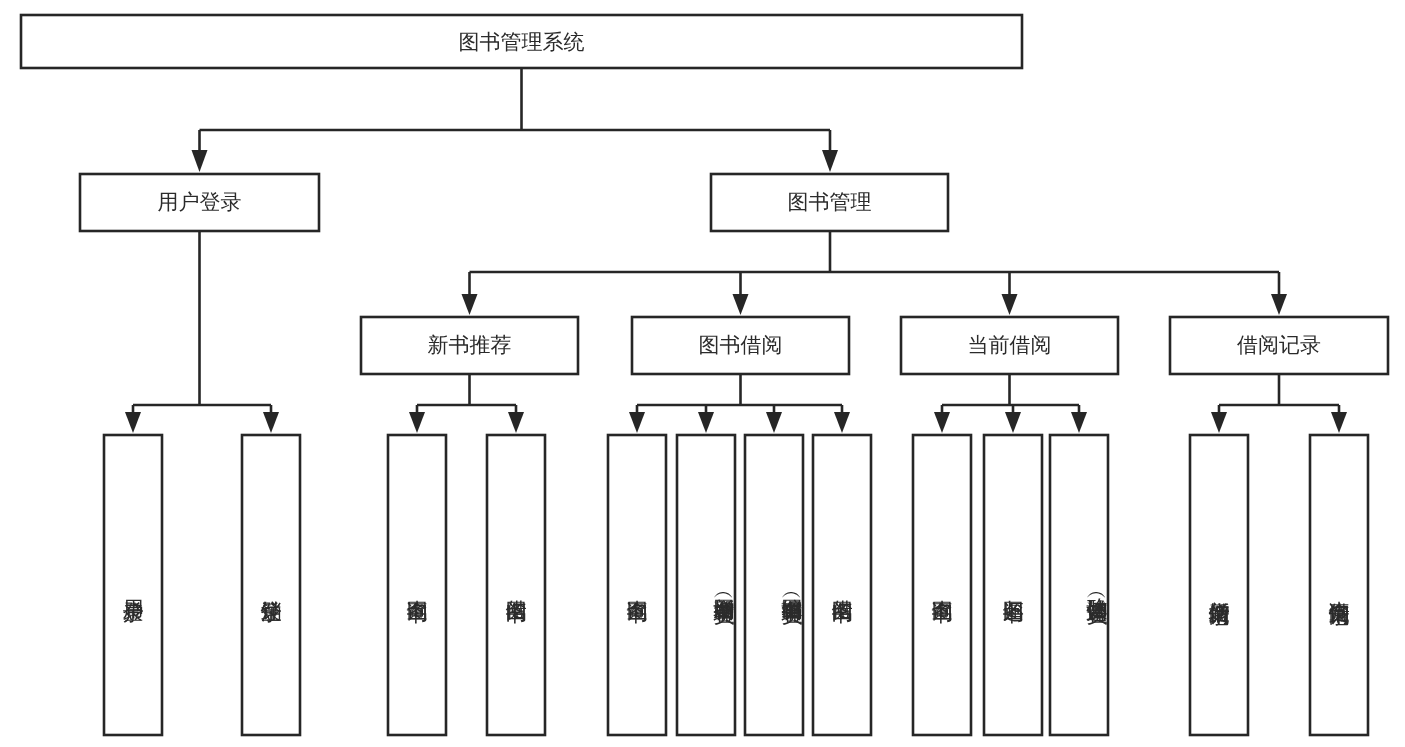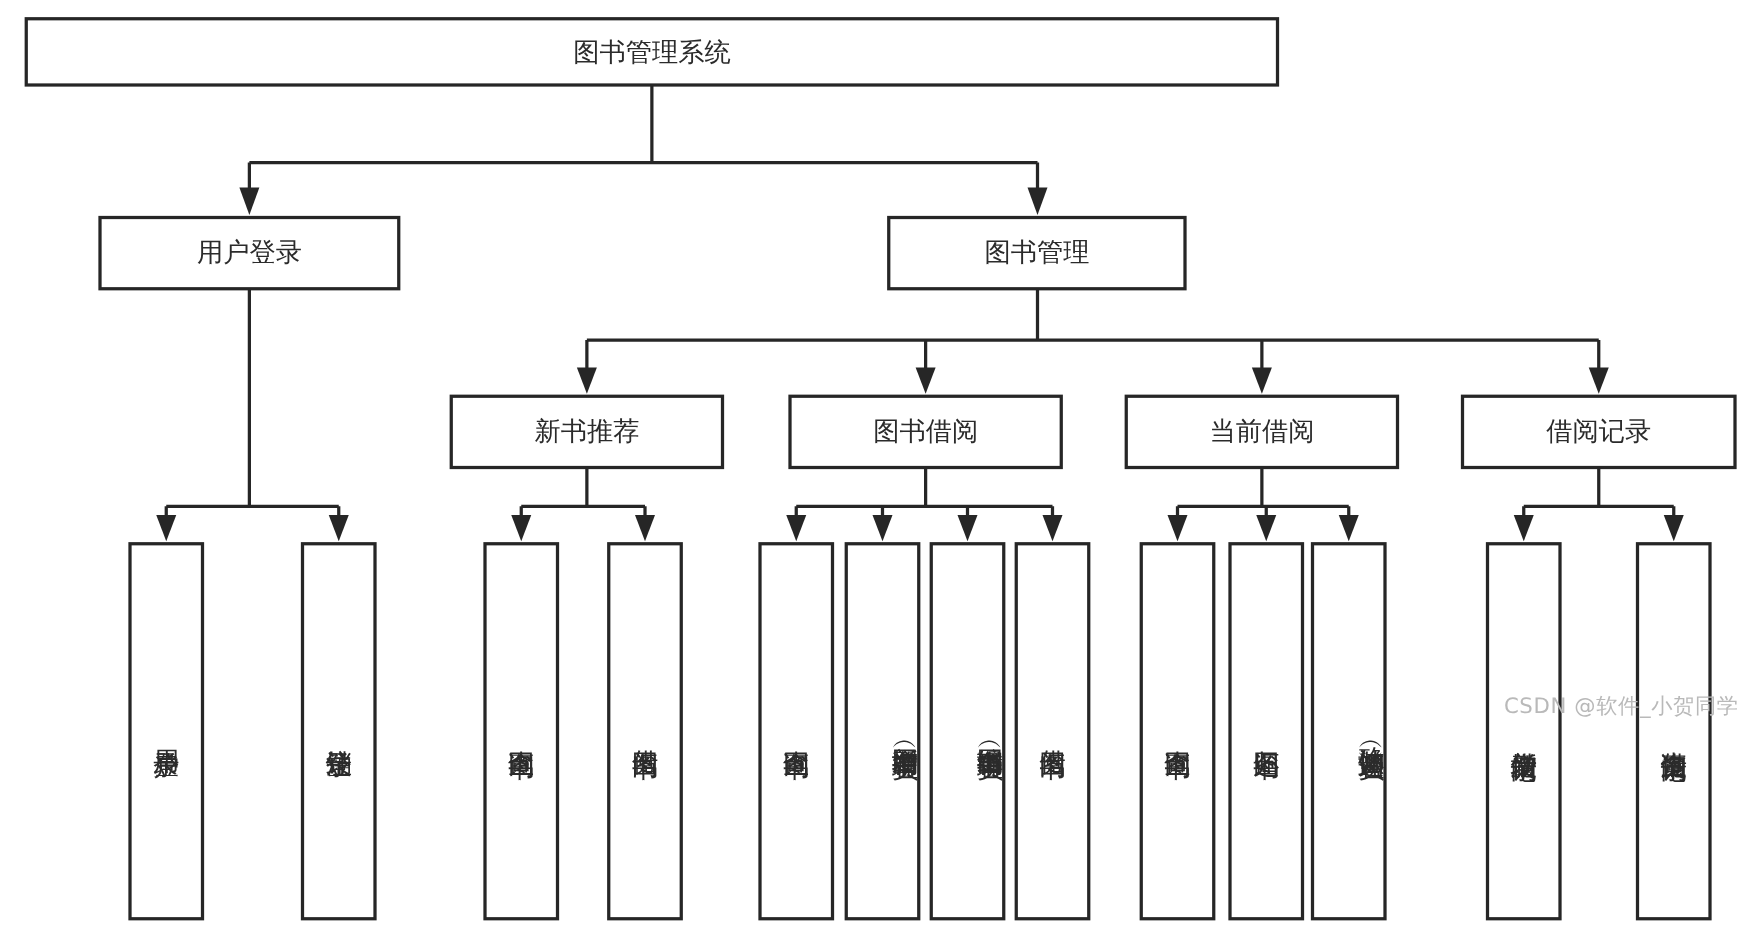--- a/index.html
+++ b/index.html
@@ -196,15 +196,14 @@
   <div class="vlabel" style="left:608px; top:435px; width:58px; height:300px; display:flex; align-items:center; justify-content:center;">查询图书</div>
   <div class="vlabel" style="left:677px; top:440px; width:58px; height:290px; display:flex; align-items:flex-start; justify-content:center;">新增图书（管理员）</div>
   <div class="vlabel" style="left:745px; top:440px; width:58px; height:290px; display:flex; align-items:flex-start; justify-content:center;">编辑图书（管理员）</div>
   <div class="vlabel" style="left:813px; top:435px; width:58px; height:300px; display:flex; align-items:center; justify-content:center;">借阅图书</div>
   <div class="vlabel" style="left:913px; top:435px; width:58px; height:300px; display:flex; align-items:center; justify-content:center;">查询图书</div>
   <div class="vlabel" style="left:984px; top:435px; width:58px; height:300px; display:flex; align-items:center; justify-content:center;">归还图书</div>
   <div class="vlabel" style="left:1050px; top:440px; width:58px; height:290px; display:flex; align-items:flex-start; justify-content:center;">确认归还（管理员）</div>
   <div class="vlabel" style="left:1190px; top:452px; width:58px; height:270px; display:flex; align-items:center; justify-content:center;">新增借阅记录</div>
   <div class="vlabel" style="left:1310px; top:452px; width:58px; height:270px; display:flex; align-items:center; justify-content:center;">查询借阅记录</div>
 
-  <div class="watermark">CSDN @软件_小贺同学</div>
 
 </div>
 
 </body></html>

